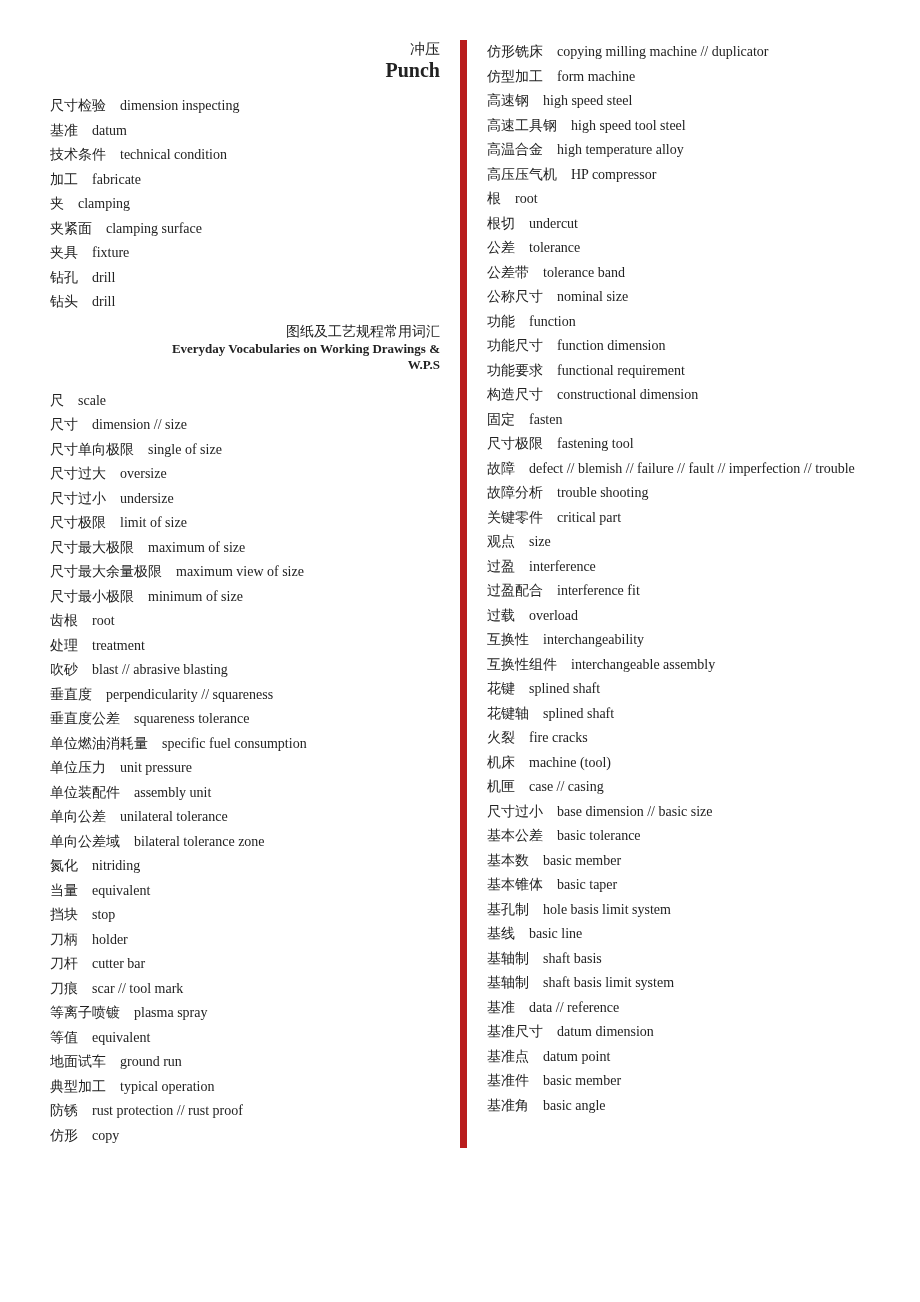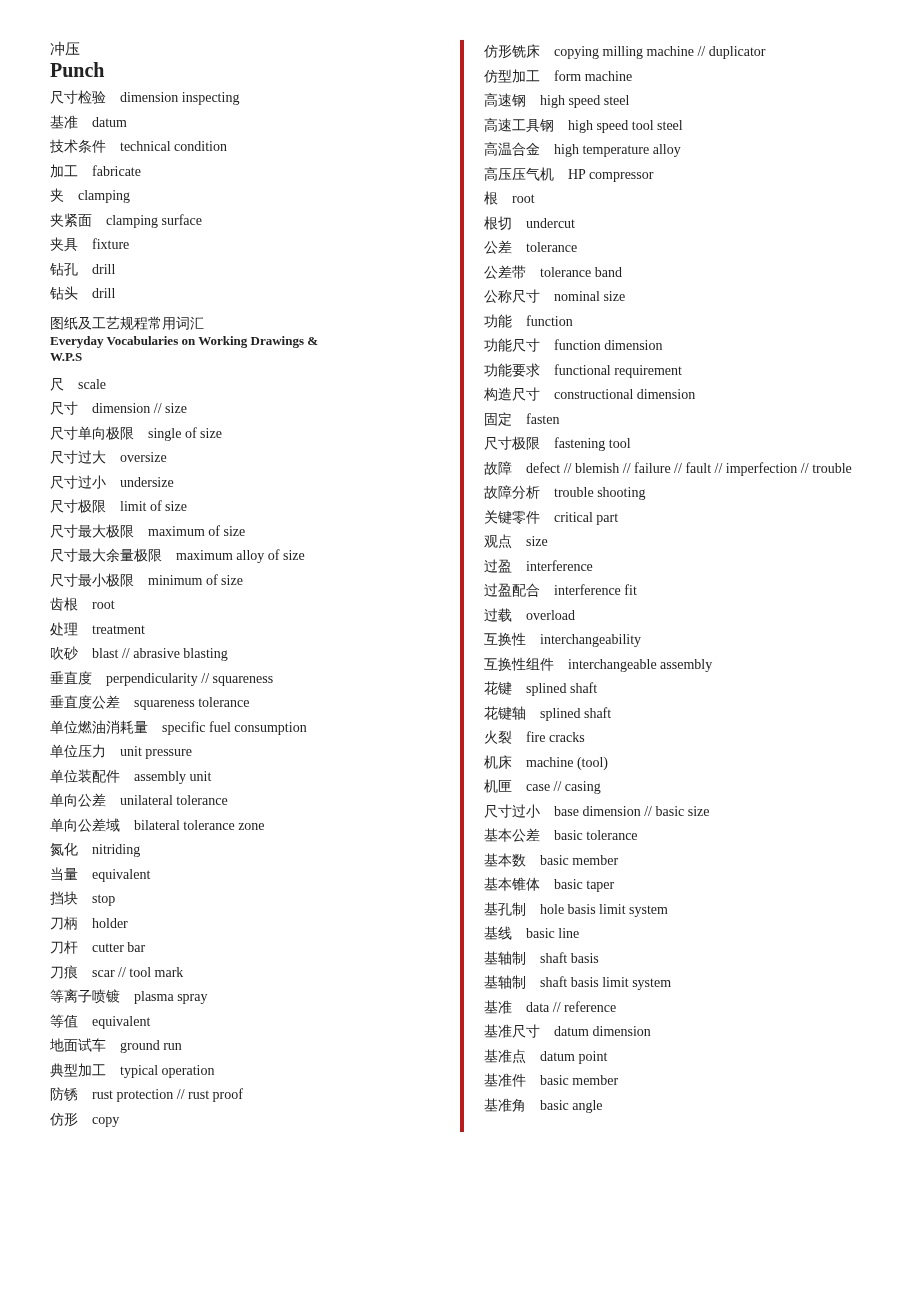--- a/index.html
+++ b/index.html
@@ -18,25 +18,25 @@
       gap: 0;
       width: 100%;
     }
     .col-left {
       width: 50%;
       padding-right: 20px;
     }
     .col-right {
       width: 50%;
       padding-left: 20px;
-      border-left: 4px solid #b91c1c;
+      border-left: 7px solid #b91c1c;
     }
     .section-title {
-      text-align: left;
-      margin-bottom: 4px;
+      text-align: right;
+      margin-bottom: 12px;
     }
     .section-title .chinese {
       font-size: 15px;
       display: block;
     }
     .section-title .english {
       font-weight: bold;
       font-size: 20px;
       display: block;
     }
@@ -45,22 +45,22 @@
       font-size: 14px;
     }
     .vocab-item .zh {
       font-weight: normal;
     }
     .vocab-item .en {
       font-weight: normal;
       color: #222;
     }
     .indent-title {
-      text-align: left;
-      margin: 8px 0 8px 0;
+      text-align: right;
+      margin: 8px 0 16px 0;
     }
     .indent-title .zh-title {
       font-size: 14px;
     }
     .indent-title .en-title {
       font-weight: bold;
       font-size: 13px;
     }
   </style>
 </head>
@@ -92,21 +92,21 @@
     </div>
 
     <div id="left-items-2">
         <div class="vocab-item"><span class="zh">尺</span>　<span class="en">scale</span></div>
         <div class="vocab-item"><span class="zh">尺寸</span>　<span class="en">dimension // size</span></div>
         <div class="vocab-item"><span class="zh">尺寸单向极限</span>　<span class="en">single of size</span></div>
         <div class="vocab-item"><span class="zh">尺寸过大</span>　<span class="en">oversize</span></div>
         <div class="vocab-item"><span class="zh">尺寸过小</span>　<span class="en">undersize</span></div>
         <div class="vocab-item"><span class="zh">尺寸极限</span>　<span class="en">limit of size</span></div>
         <div class="vocab-item"><span class="zh">尺寸最大极限</span>　<span class="en">maximum of size</span></div>
-        <div class="vocab-item"><span class="zh">尺寸最大余量极限</span>　<span class="en">maximum alloy of size</span></div>
+        <div class="vocab-item"><span class="zh">尺寸最大余量极限</span>　<span class="en">maximum view of size</span></div>
         <div class="vocab-item"><span class="zh">尺寸最小极限</span>　<span class="en">minimum of size</span></div>
         <div class="vocab-item"><span class="zh">齿根</span>　<span class="en">root</span></div>
         <div class="vocab-item"><span class="zh">处理</span>　<span class="en">treatment</span></div>
         <div class="vocab-item"><span class="zh">吹砂</span>　<span class="en">blast // abrasive blasting</span></div>
         <div class="vocab-item"><span class="zh">垂直度</span>　<span class="en">perpendicularity // squareness</span></div>
         <div class="vocab-item"><span class="zh">垂直度公差</span>　<span class="en">squareness tolerance</span></div>
         <div class="vocab-item"><span class="zh">单位燃油消耗量</span>　<span class="en">specific fuel consumption</span></div>
         <div class="vocab-item"><span class="zh">单位压力</span>　<span class="en">unit pressure</span></div>
         <div class="vocab-item"><span class="zh">单位装配件</span>　<span class="en">assembly unit</span></div>
         <div class="vocab-item"><span class="zh">单向公差</span>　<span class="en">unilateral tolerance</span></div>

